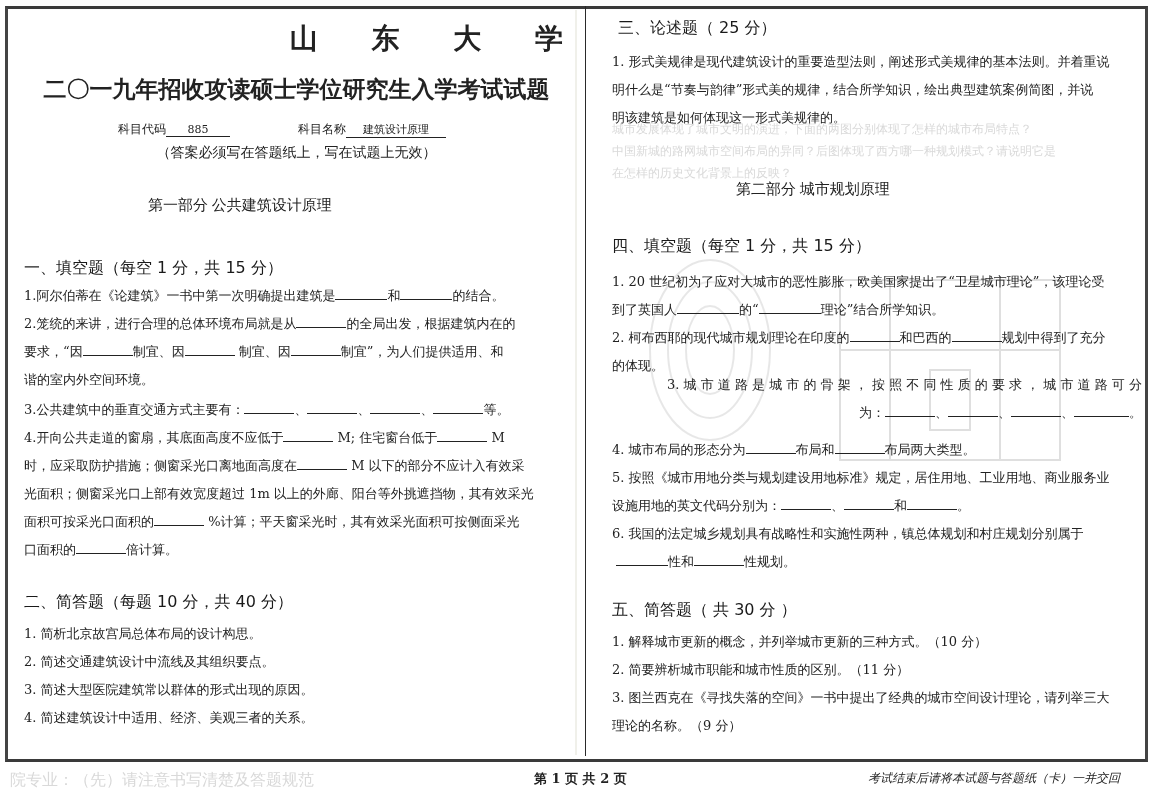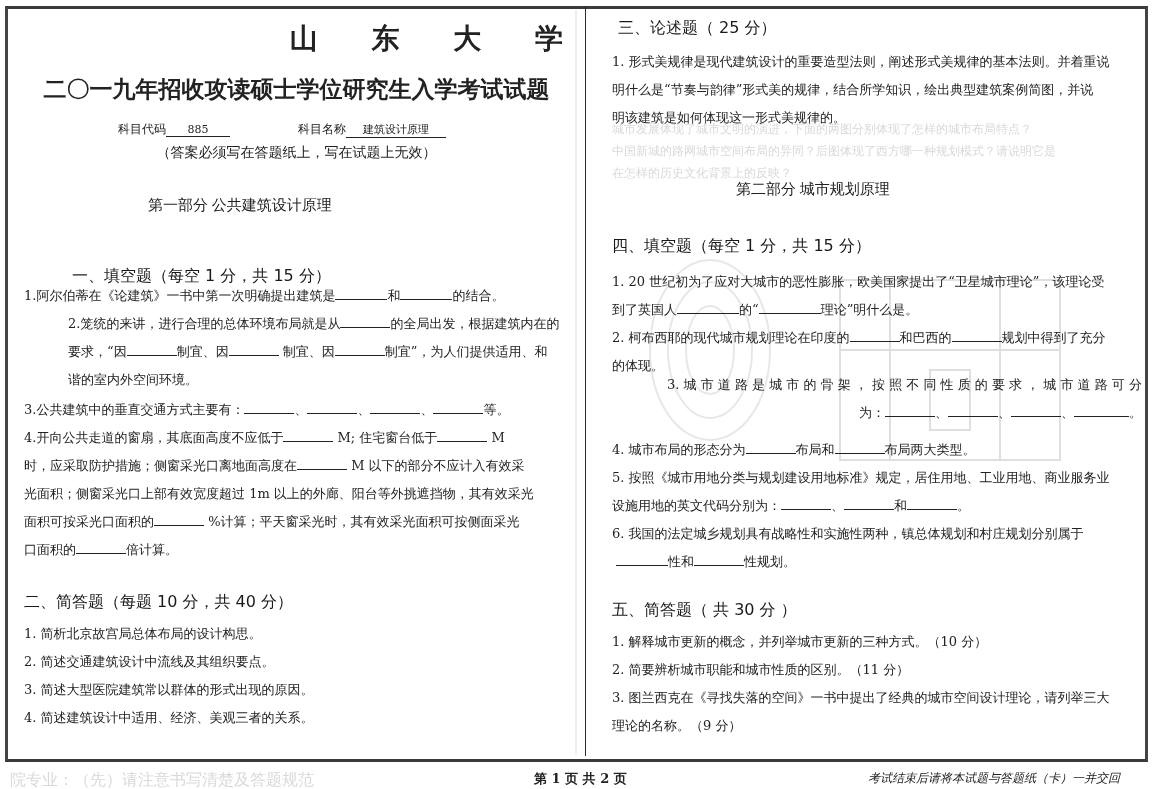--- a/index.html
+++ b/index.html
@@ -89,27 +89,27 @@
     <span>科目代码</span><span class="val" style="width:64px;">885</span>
   </div>
   <div class="meta" style="left:290px;">
     <span>科目名称</span><span class="val" style="width:100px;">建筑设计原理</span>
   </div>
 
   <div class="notice">（答案必须写在答题纸上，写在试题上无效）</div>
 
   <div class="part" style="left:140px; top:190px;">第一部分  公共建筑设计原理</div>
 
-  <div class="sec" style="left:16px; top:260px;margin-left:48px;">一、填空题（每空 1 分，共 15 分）</div>
+  <div class="sec" style="left:16px; top:252px;">一、填空题（每空 1 分，共 15 分）</div>
 
   <div class="q" style="left:16px; top:276px; width:555px;">
     <span>1.</span><span>阿尔伯蒂在《论建筑》一书中第一次明确提出建筑是</span><span class="blank" style="width:52px"></span><span>和</span><span class="blank" style="width:52px"></span><span>的结合。</span>
   </div>
 
-  <div class="q" style="left:16px; top:304px; width:555px;margin-left:44px;">
+  <div class="q" style="left:16px; top:304px; width:555px;">
     <div><span>2.</span><span>笼统的来讲，进行合理的总体环境布局就是从</span><span class="blank" style="width:50px"></span><span>的全局出发，根据建筑内在的</span></div>
     <div><span>要求，“因</span><span class="blank" style="width:50px"></span><span>制宜、因</span><span class="blank" style="width:50px"></span><span> 制宜、因</span><span class="blank" style="width:50px"></span><span>制宜”，为人们提供适用、和</span></div>
     <div>谐的室内外空间环境。</div>
   </div>
 
   <div class="q" style="left:16px; top:390px; width:555px;">
     <span>3.</span><span>公共建筑中的垂直交通方式主要有：</span><span class="blank" style="width:50px"></span><span>、</span><span class="blank" style="width:50px"></span><span>、</span><span class="blank" style="width:50px"></span><span>、</span><span class="blank" style="width:50px"></span><span>等。</span>
   </div>
 
   <div class="q" style="left:16px; top:418px; width:555px;">
@@ -141,21 +141,21 @@
     <div>中国新城的路网城市空间布局的异同？后图体现了西方哪一种规划模式？请说明它是</div>
     <div>在怎样的历史文化背景上的反映？</div>
   </div>
 
   <div class="part" style="left:150px; top:174px;">第二部分  城市规划原理</div>
 
   <div class="sec" style="left:26px; top:230px;">四、填空题（每空 1 分，共 15 分）</div>
 
   <div class="q" style="left:26px; top:262px; width:530px;">
     <div>1. 20 世纪初为了应对大城市的恶性膨胀，欧美国家提出了“卫星城市理论”，该理论受</div>
-    <div><span>到了英国人</span><span class="blank" style="width:62px"></span><span>的“</span><span class="blank" style="width:62px"></span><span>理论”明什么是。</span></div>
+    <div><span>到了英国人</span><span class="blank" style="width:62px"></span><span>的“</span><span class="blank" style="width:62px"></span><span>理论”结合所学知识。</span></div>
   </div>
 
   <div class="q" style="left:26px; top:318px; width:530px;">
     <div><span>2. 柯布西耶的现代城市规划理论在印度的</span><span class="blank" style="width:50px"></span><span>和巴西的</span><span class="blank" style="width:50px"></span><span>规划中得到了充分</span></div>
     <div>的体现。</div>
   </div>
 
   <div class="q" style="left:26px; top:365px; width:530px;text-align:right;">
     <div>3. 城 市 道 路 是 城 市 的 骨 架 ， 按 照 不 同 性 质 的 要 求 ， 城 市 道 路 可 分</div>
     <div><span>为：</span><span class="blank" style="width:50px"></span><span>、</span><span class="blank" style="width:50px"></span><span>、</span><span class="blank" style="width:50px"></span><span>、</span><span class="blank" style="width:55px"></span><span>。</span></div>

